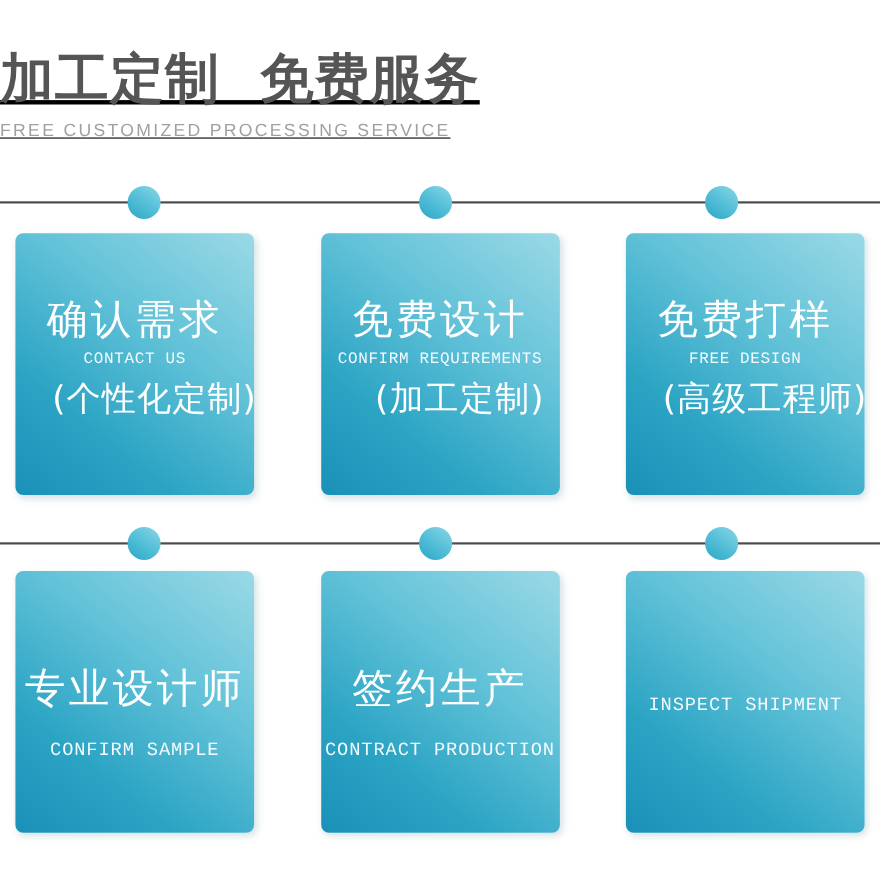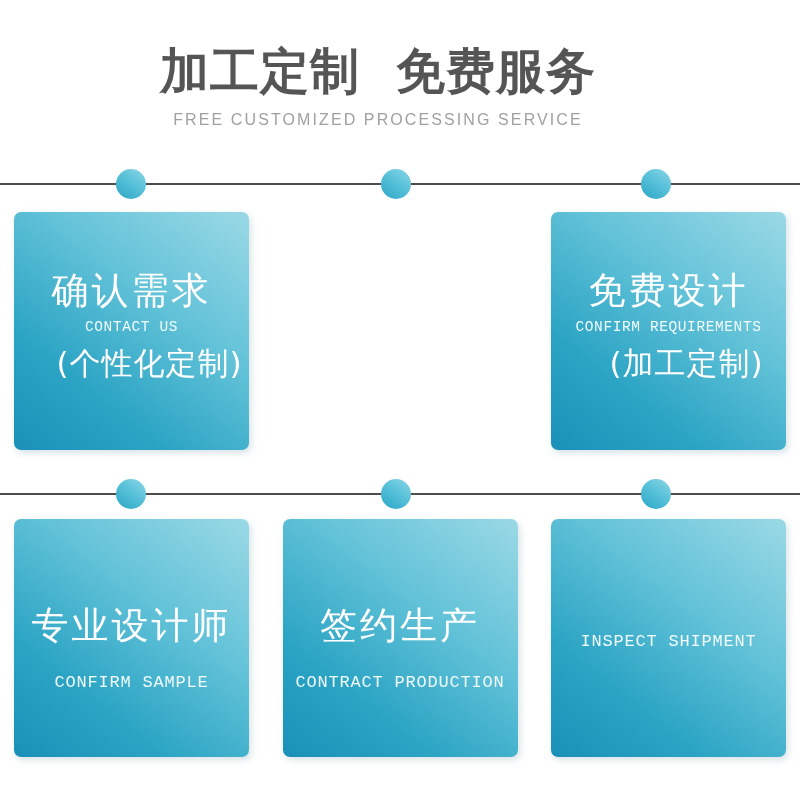--- a/index.html
+++ b/index.html
@@ -23,21 +23,21 @@
     background: #ffffff;
   }
 
   
   .header {
     position: absolute;
     top: 0;
     left: 0;
     width: 756px;
     height: 168px;
-    text-align: center;
+    text-decoration: underline;
   }
   .header-title {
     margin: 0;
     padding-top: 45px;
     font-size: 49px;
     line-height: 1.1;
     font-weight: bold;
     color: #555555;
     letter-spacing: 1px;
     white-space: pre;
@@ -93,21 +93,21 @@
     display: flex;
     justify-content: space-between;
     padding: 0 14px;
     box-sizing: border-box;
   }
   #row-top    { top: 212px; }
   #row-bottom { top: 519px; }
 
   .card {
     position: relative;
-    width: 235px;
+    width: 217px;
     height: 238px;
     border-radius: 7px;
     background: linear-gradient(38deg, #1a90b8 0%, #2ba4c4 28%, #62c2d8 62%, #9bd9e6 100%);
     box-shadow: 2px 3px 7px rgba(110, 150, 165, 0.28);
     display: flex;
     flex-direction: column;
     align-items: center;
     box-sizing: border-box;
     overflow: hidden;
   }
@@ -175,20 +175,25 @@
       <div class="card-en">CONTACT US</div>
       <div class="card-note">(个性化定制)</div>
     </div>
 
     <div class="card triple">
       <div class="card-cn">免费设计</div>
       <div class="card-en">CONFIRM REQUIREMENTS</div>
       <div class="card-note">(加工定制)</div>
     </div>
 
+    <div class="card triple">
+      <div class="card-cn">免费打样</div>
+      <div class="card-en">FREE DESIGN</div>
+      <div class="card-note">(高级工程师)</div>
+    </div>
 
   </div>
 
   <div class="rail" id="rail-middle">
     <div class="rail-line"></div>
     <div class="rail-dot d1"></div>
     <div class="rail-dot d2"></div>
     <div class="rail-dot d3"></div>
   </div>
 

